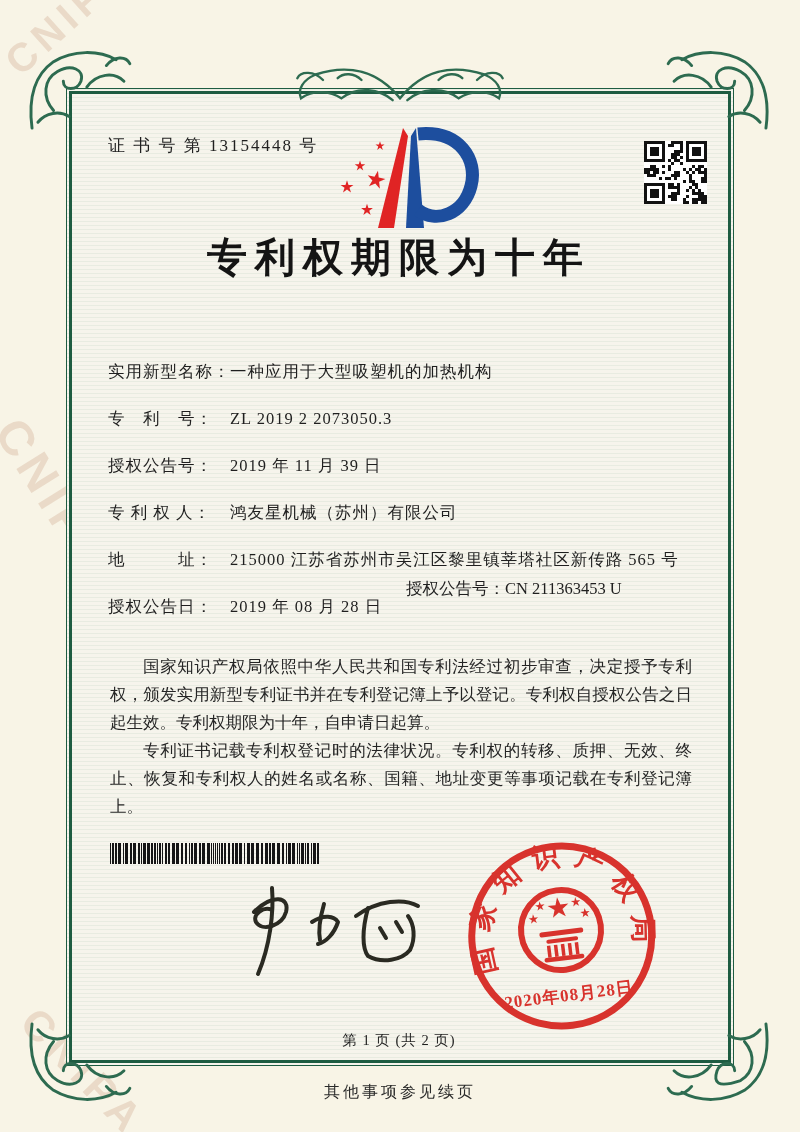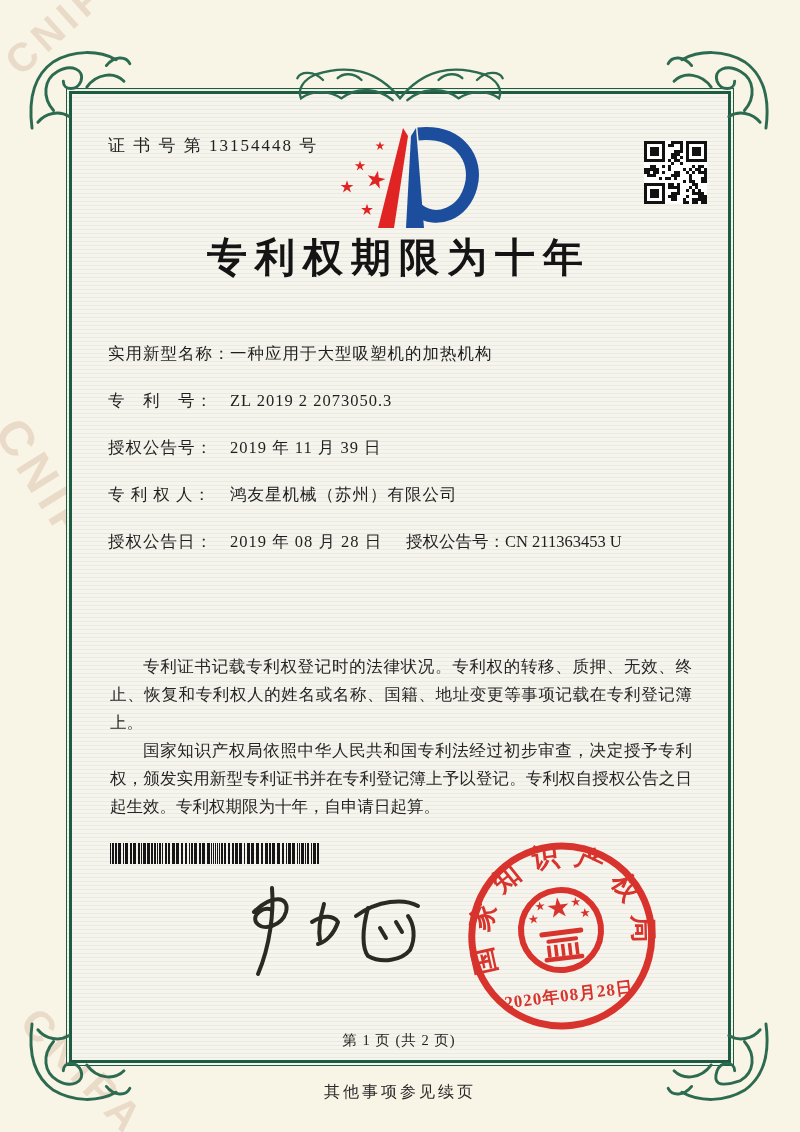--- a/index.html
+++ b/index.html
@@ -25,21 +25,21 @@
   
   .cert-no{position:absolute;left:108px;top:134px;font-size:17px;letter-spacing:2px;}
   .logo{position:absolute;left:330px;top:124px;}
   .qr{position:absolute;left:644px;top:141px;width:63px;height:63px;background:#fff;}
   .qr i{position:absolute;background:#111;}
   .title{position:absolute;left:66px;top:230px;width:666px;text-align:center;
          font-size:40px;font-weight:bold;letter-spacing:8px;color:#141414;}
   
   .fields{position:absolute;left:108px;top:343px;width:560px;font-size:16.5px;}
   .frow{position:relative;height:47px;white-space:nowrap;}
-  .flabel{display:inline-block;width:122px;letter-spacing:1px;}
+  .flabel{display:inline-block;width:122px;letter-spacing:1px;margin-top:18px;}
   .fvalue{letter-spacing:1px;}
   .fpair2{position:absolute;left:298px;top:0;}
   
   .paras{position:absolute;left:110px;top:653px;width:582px;font-size:16.5px;
          line-height:28px;text-align:justify;color:#252525;}
   .paras p{margin:0;text-indent:2em;}
   
   .barcode{position:absolute;left:110px;top:843px;width:212px;height:21px;}
   .barcode i{position:absolute;top:0;bottom:0;background:#151515;}
   
@@ -359,30 +359,33 @@
     <div class="frow">
       <span class="flabel">专　利　号：</span><span class="fvalue">ZL 2019 2 2073050.3</span>
     </div>
     <div class="frow">
       <span class="flabel">授权公告号：</span><span class="fvalue">2019 年 11 月 39 日</span>
     </div>
     <div class="frow">
       <span class="flabel">专 利 权 人：</span><span class="fvalue">鸿友星机械（苏州）有限公司</span>
     </div>
     <div class="frow">
+      <span class="flabel">地　　　址：</span><span class="fvalue">215000 江苏省苏州市吴江区黎里镇莘塔社区新传路 565 号</span>
+    </div>
+    <div class="frow">
       <span class="flabel">授权公告日：</span><span class="fvalue">2019 年 08 月 28 日</span>
       <span class="fpair2">
         <span>授权公告号：</span><span>CN 211363453 U</span>
       </span>
     </div>
   </div>
 
   <div class="paras">
+    <p>国家知识产权局依照中华人民共和国专利法经过初步审查，决定授予专利权，颁发实用新型专利证书并在专利登记簿上予以登记。专利权自授权公告之日起生效。专利权期限为十年，自申请日起算。</p>
     <p>专利证书记载专利权登记时的法律状况。专利权的转移、质押、无效、终止、恢复和专利权人的姓名或名称、国籍、地址变更等事项记载在专利登记簿上。</p>
-    <p>国家知识产权局依照中华人民共和国专利法经过初步审查，决定授予专利权，颁发实用新型专利证书并在专利登记簿上予以登记。专利权自授权公告之日起生效。专利权期限为十年，自申请日起算。</p>
   </div>
 
   <div class="barcode" id="barcode">
       <i style="left: 0px; width: 1px;"></i>
       <i style="left: 2px; width: 2px;"></i>
       <i style="left: 5px; width: 2px;"></i>
       <i style="left: 8px; width: 3px;"></i>
       <i style="left: 13px; width: 1px;"></i>
       <i style="left: 15px; width: 3px;"></i>
       <i style="left: 20px; width: 2px;"></i>

